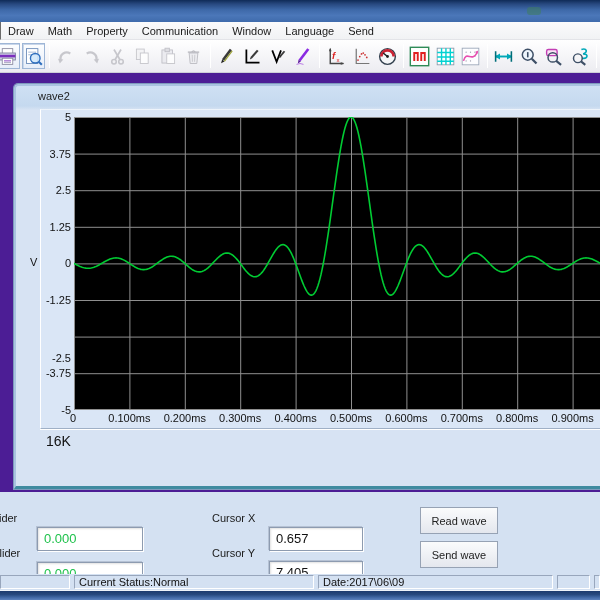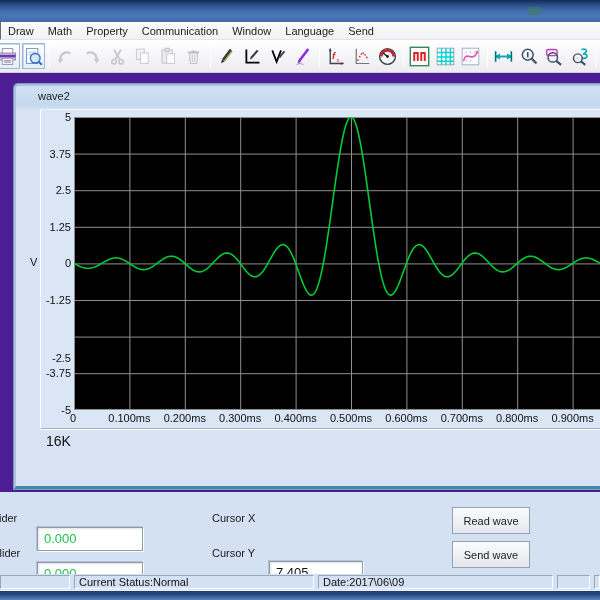--- a/index.html
+++ b/index.html
@@ -53,21 +53,21 @@
   .samplelabel{position:absolute;left:30px;top:347px;font-size:14px;color:#111;}
 
   
   .controls{position:absolute;left:0;top:492px;width:600px;height:82px;background:#d4e1f2;}
   .ctl-label{position:absolute;font-size:11px;color:#1a1a1a;white-space:nowrap;}
   .field{position:absolute;background:#fff;height:24px;font-size:13px;line-height:22px;
     padding-left:6px;border:1px solid #8d9bb0;
     box-shadow:1px 1px 0 #ffffff, -1px -1px 0 #b6c2d4, 1px 1px 2px rgba(0,0,0,.12) inset;margin-top:20px;}
   .field.green{color:#1fc24c;width:106px;left:37px;}
   .field.dark{color:#111;width:94px;left:269px;}
-  .btn{position:absolute;left:452px;width:78px;height:27px;font-size:11px;color:#222;
+  .btn{position:absolute;left:420px;width:78px;height:27px;font-size:11px;color:#222;
     background:linear-gradient(#fafbfc,#e4e7ee);border:1px solid #96a2b4;
     display:flex;align-items:center;justify-content:center;}
 
   
   .statusbar{position:absolute;left:0;top:574px;width:600px;height:16px;background:#d4e1f2;
     display:flex;gap:4px;padding-top:1px;}
   .status-seg{height:14px;background:#d4e1f2;border:1px solid;
     border-color:#98a6bc #ffffff #ffffff #98a6bc;font-size:11px;line-height:12px;
     color:#111;padding-left:4px;overflow:hidden;white-space:nowrap;}
 
@@ -383,20 +383,21 @@
   </div>
 
   <div class="controls">
     <div class="ctl-label" style="left:-9px;top:20px">slider</div>
     <div class="field green" style="top:15px">0.000</div>
 
     <div class="ctl-label" style="left:-6px;top:55px">slider</div>
     <div class="field green" style="top:50px">0.000</div>
 
     <div class="ctl-label" style="left:212px;top:20px">Cursor X</div>
+    <div class="field dark" style="top:15px">0.657</div>
 
     <div class="ctl-label" style="left:212px;top:55px">Cursor Y</div>
     <div class="field dark" style="top:49px">7.405</div>
 
     <div class="btn" style="top:15px">Read wave</div>
     <div class="btn" style="top:49px">Send wave</div>
   </div>
 
   <div class="statusbar">
     <div class="status-seg" style="width:70px"></div>

